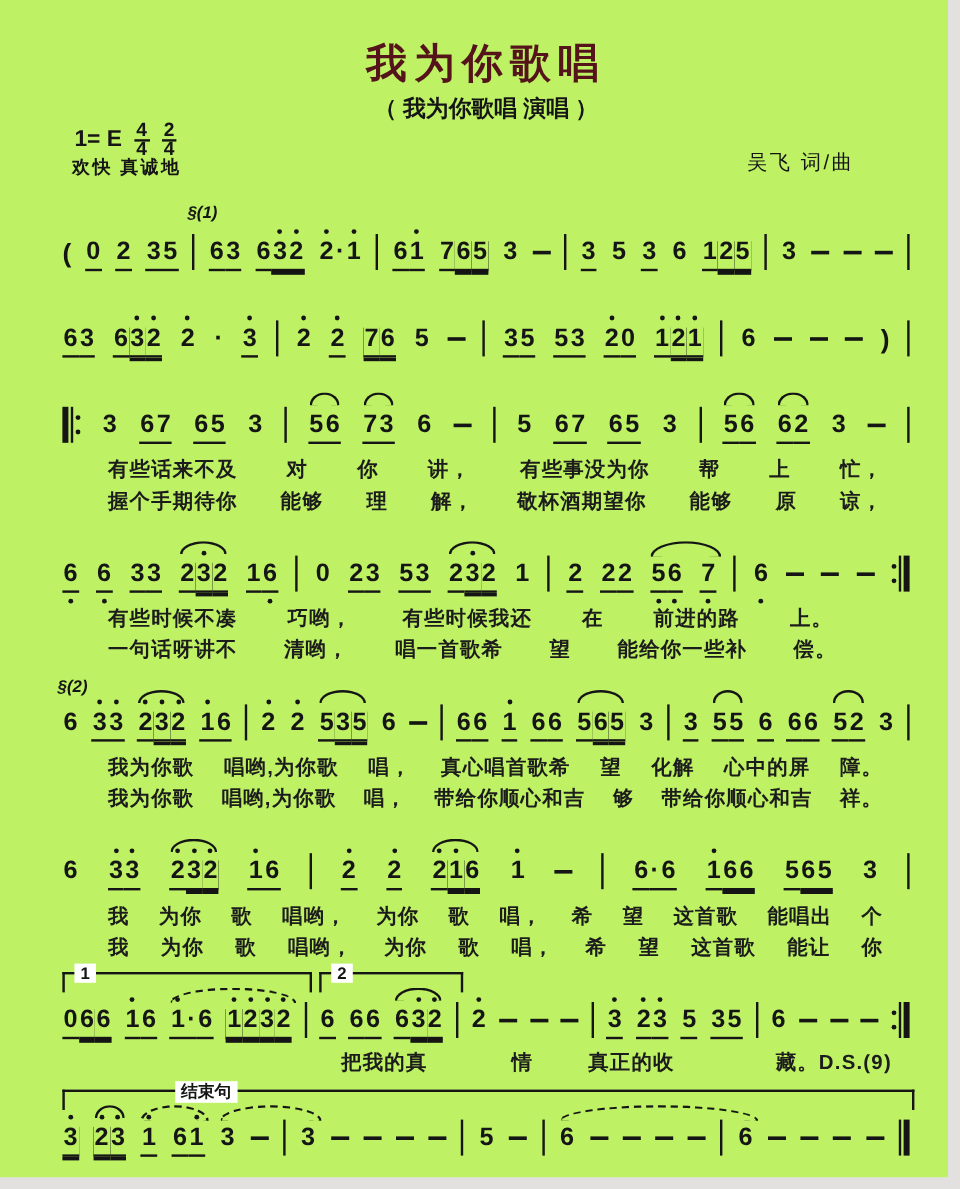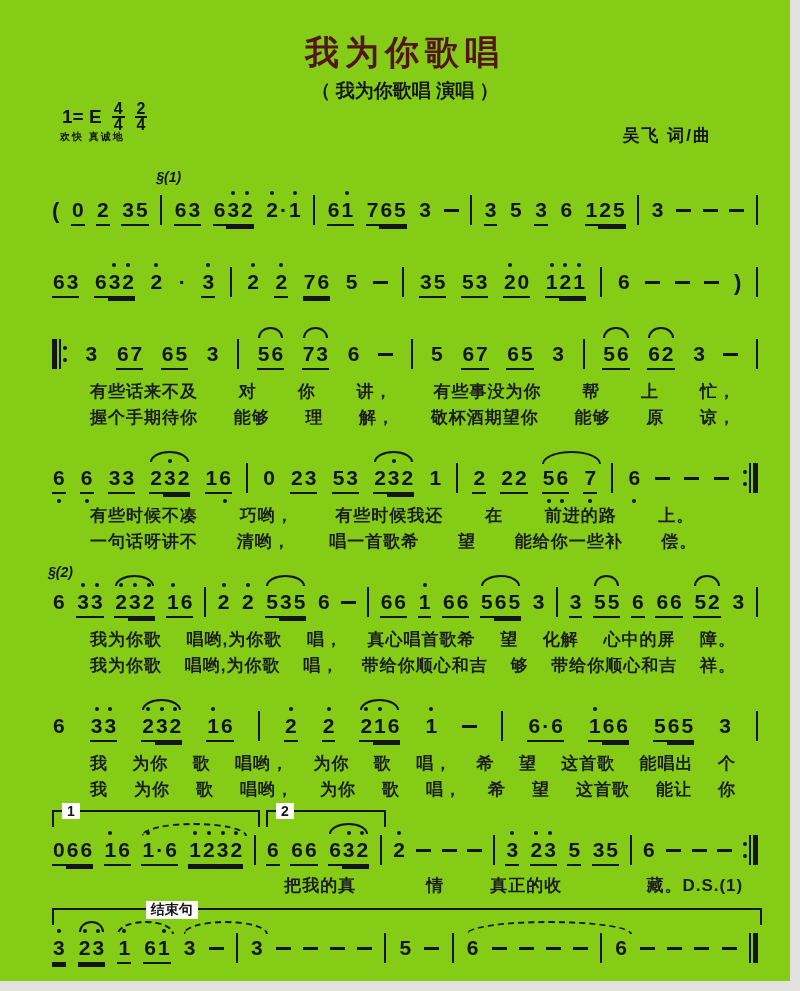--- a/index.html
+++ b/index.html
@@ -1,30 +1,30 @@
 <!DOCTYPE html>
 <html><head>
 <meta charset="utf-8">
 <style>
   html,body{margin:0;padding:0;background:#f3f2f0;}
   .page{position:relative;width:800px;height:991px;box-sizing:border-box;
-        background:#84cc16;padding:24px 40px 16px 50px;overflow:hidden;
+        background:#bef264;padding:24px 40px 16px 50px;overflow:hidden;
         font-family:"Liberation Sans",sans-serif;color:#151515;}
   .edge-r{position:absolute;right:0;top:0;width:10px;height:100%;background:#e2e1df;}
   .edge-b{position:absolute;left:0;bottom:0;width:100%;height:10px;background:#e2e1df;}
 
   h1{margin:6px 0 2px;text-align:center;font-size:34px;letter-spacing:6px;font-weight:700;}
   .subtitle{text-align:center;font-size:19px;font-weight:700;margin-top:2px;}
   .meta{position:relative;height:52px;margin-top:-14px;}
   .keyrow{position:absolute;left:12px;top:12px;font-size:19px;font-weight:700;display:flex;gap:10px;align-items:center;}
   .ts{display:inline-flex;flex-direction:column;align-items:center;line-height:14px;font-size:16px;}
   .ts b{padding:0 2px;}
   .ts b:first-child{border-bottom:2px solid #151515;}
-  .tempo{position:absolute;left:10px;top:40px;font-size:10px;font-weight:700;letter-spacing:2px;}
-  .credits{position:absolute;right:48px;top:34px;font-size:17px;font-weight:700;letter-spacing:2px;}
+  .tempo{position:absolute;left:10px;top:40px;font-size:15px;font-weight:700;letter-spacing:2px;}
+  .credits{position:absolute;right:48px;top:34px;font-size:17px;font-weight:400;letter-spacing:2px;}
 
   #score{margin-top:26px;}
   .system{margin:0 0 6px;}
   .secnote{font-size:14px;font-weight:700;margin:2px 0 -24px 4px;letter-spacing:1px;}
   .notes{display:flex;justify-content:space-between;align-items:flex-start;
          position:relative;padding:30px 2px 8px 2px;}
   .tok{position:relative;display:inline-flex;}
   .ch{position:relative;display:inline-block;font-weight:700;font-size:21px;
       line-height:24px;padding:0 1px 2px;}
   .ch.u1{border-bottom:2px solid #151515;}
@@ -696,21 +696,21 @@
             <span class="vlb">1</span>
           </div>
           <div class="vbr" style="left: 216px; width: 116px;">
             <span class="vlb">2</span>
           </div>
         </div>
         <div class="lyr pos">
           <span class="lseg" style="left: 33%;">把我的真</span>
           <span class="lseg" style="left: 53%;">情</span>
           <span class="lseg" style="left: 62%;">真正的收</span>
-          <span class="lseg" style="left: 84%;">藏。D.S.(1)</span>
+          <span class="lseg" style="left: 84%;">藏。D.S.(9)</span>
         </div>
       </div>
       <div class="system">
         <div class="notes">
           <span class="tok">
             <span class="ch u2">3<i class="hd"></i></span>
           </span>
           <span class="tok arc">
             <span class="ch u2">2<i class="hd"></i></span>
             <span class="ch u2">3<i class="hd"></i></span>

